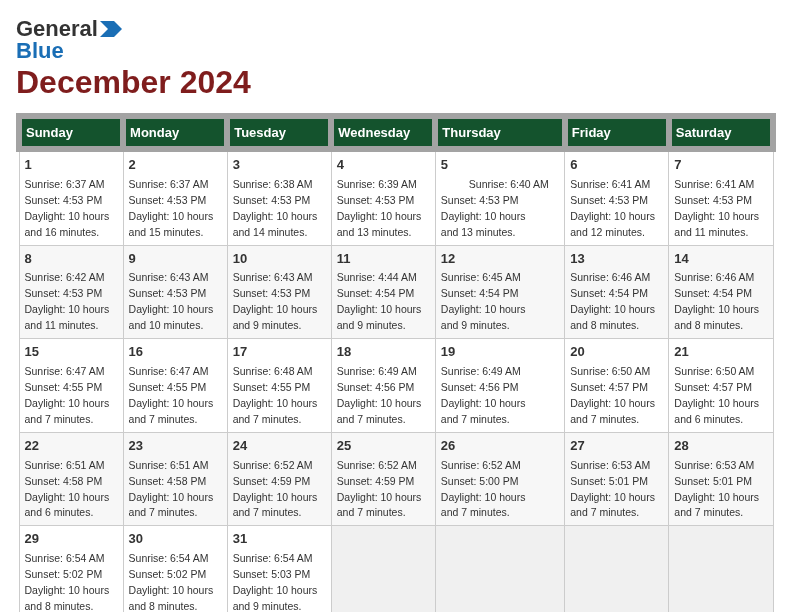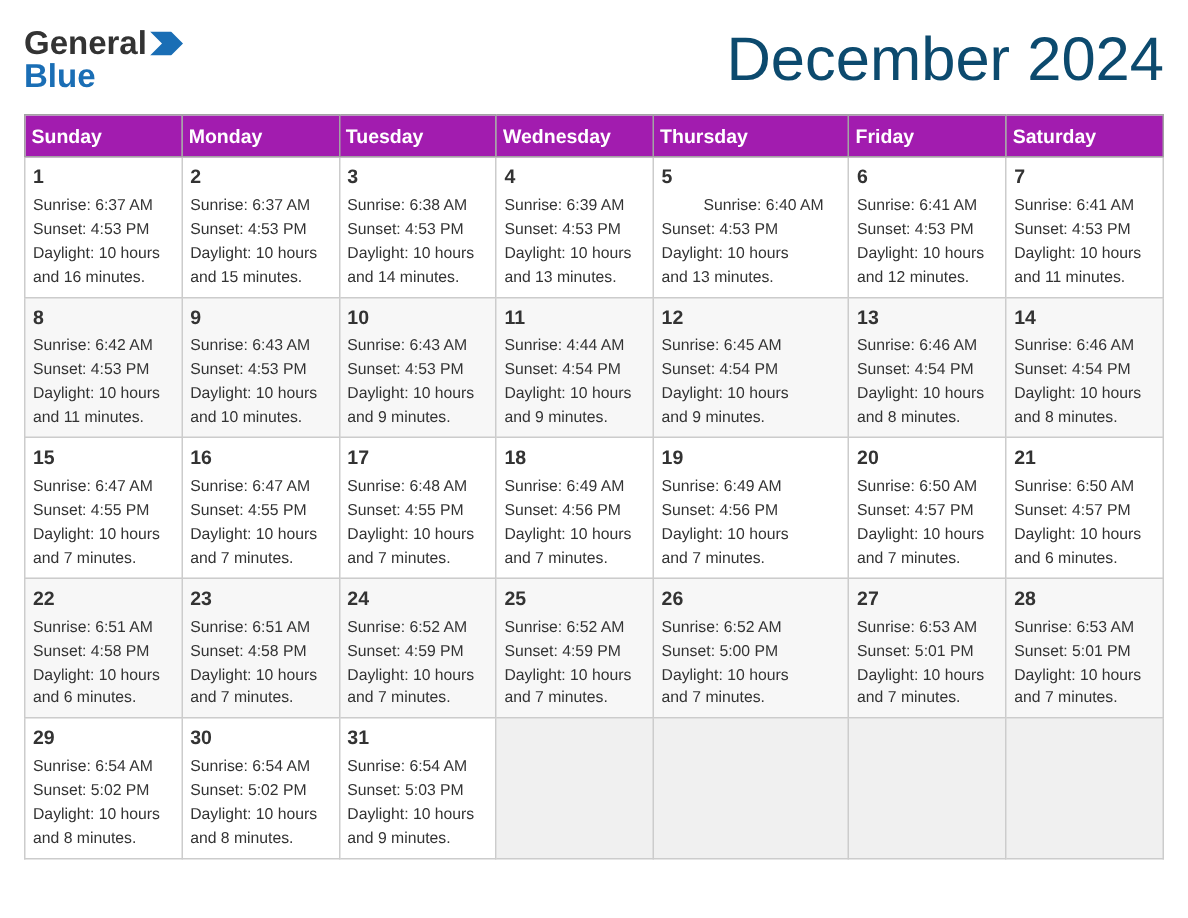--- a/index.html
+++ b/index.html
@@ -8,51 +8,52 @@
       background: #fff;
       width: 792px;
       min-height: 612px;
       padding: 16px;
     }
     .header-section {
       display: flex;
       justify-content: space-between;
       align-items: flex-start;
       margin-bottom: 12px;
+      flex-direction: column;
     }
     .logo {
       display: flex;
       flex-direction: column;
       align-items: flex-start;
     }
     .title-section {
       text-align: right;
     }
     .main-title {
-      font-size: 41px;
-      font-weight: normal;
-      color: #0c4a6e;
+      font-size: 32px;
+      font-weight: bold;
+      color: #7f1d1d;
     }
     .subtitle {
       font-size: 15px;
       color: #555;
     }
     table {
       width: 100%;
       border-collapse: collapse;
       font-size: 11px;
     }
     thead tr th {
-      background-color: #a21caf;
+      background-color: #14532d;
       color: #fff;
       padding: 6px 4px;
       text-align: left;
       font-size: 13px;
       font-weight: bold;
-      border: 1px solid #a3a3a3;
+      border: 6px solid #a3a3a3;
     }
     tbody tr td {
       border: 1px solid #ccc;
       padding: 4px 5px;
       vertical-align: top;
       background: #fff;
       color: #333;
       line-height: 1.45;
     }
     tbody tr:nth-child(even) td {

